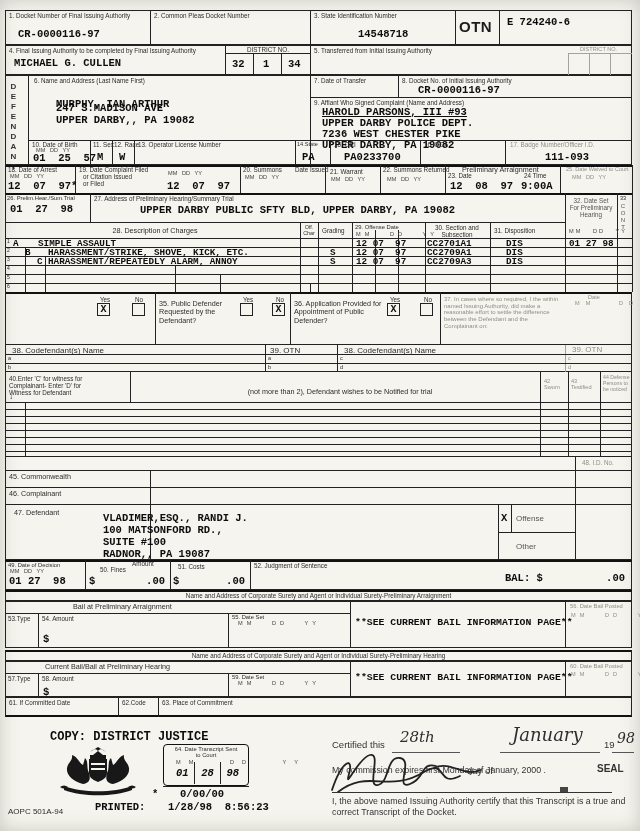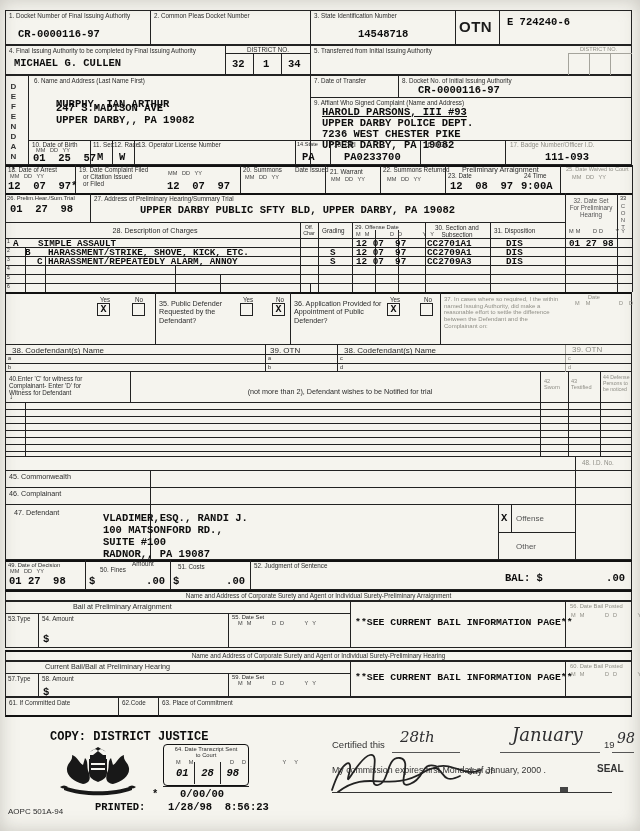--- a/index.html
+++ b/index.html
@@ -405,14 +405,15 @@
     <svg width="190" height="46" viewBox="0 0 190 46">
       <g fill="none" stroke="#222" stroke-width="1.8" stroke-linecap="round">
         <path d="M4,42 C14,12 26,8 21,26 C16,44 30,10 42,7 C54,4 38,40 50,37 C62,34 58,8 72,10 C86,12 66,42 82,36 C98,30 92,14 108,18"></path>
         <path d="M10,44 C40,20 60,46 96,24 C120,10 108,40 132,28"></path>
         <path d="M106,20 C122,12 138,30 152,22"></path>
       </g>
     </svg>
   </div>
   <div class="hline" style="left:332px;top:792px;width:280px;background:#333;"></div>
   <div class="nb" style="left:560px;top:787px;width:8px;height:5px;background:#444;"></div>
+  <span class="nb" style="left:332px;top:796px;width:302px;font-size:8.8px;line-height:1.25;color:#333;">I, the above named Issuing Authority certify that this Transcript is a true and correct Transcript of the Docket.</span>
 
 </div>
 
 </body></html>

